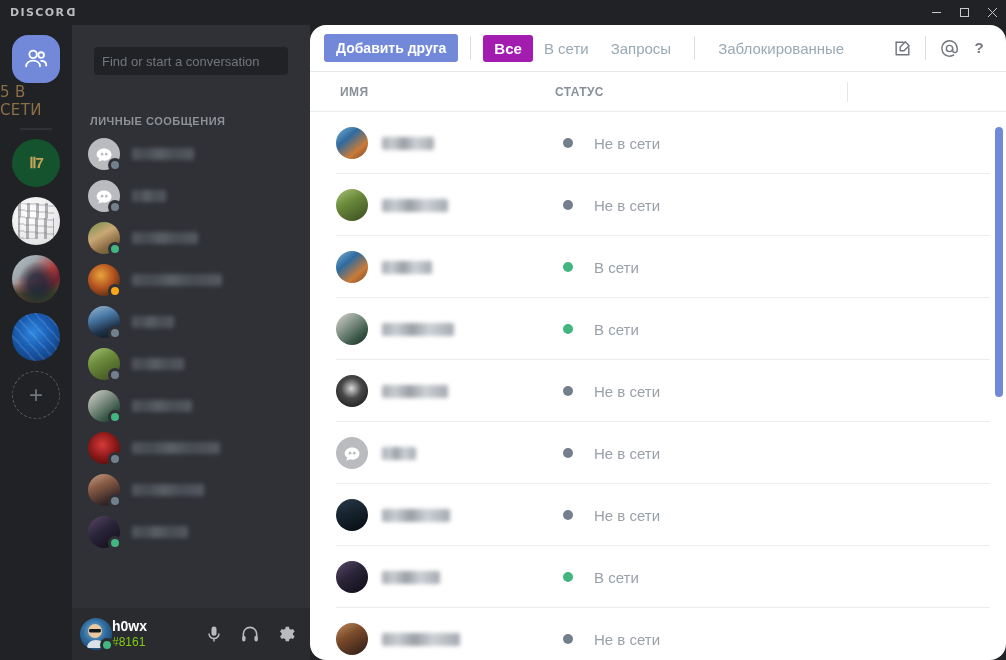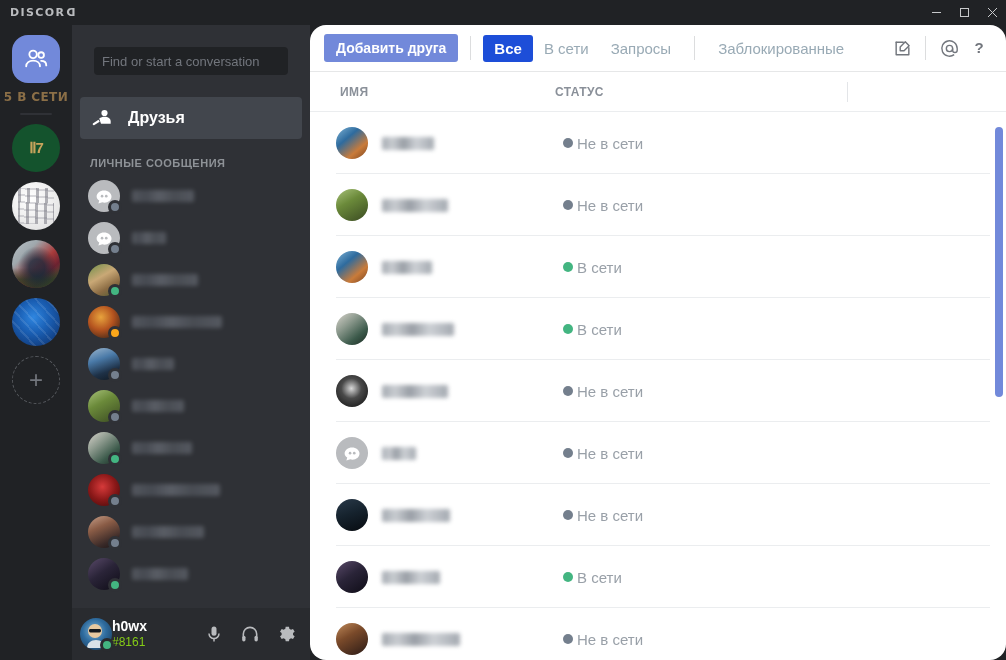--- a/index.html
+++ b/index.html
@@ -43,22 +43,21 @@
     padding-top: 10px;
     overflow: hidden;
   }
   .home-btn {
     width: 48px; height: 48px; border-radius: 16px;
     background: #7289da;
     display: flex; align-items: center; justify-content: center;
     color: #fff;
   }
   .online-count {
-    margin-top: 7px;
-    font-size: 12px; font-weight: bold; letter-spacing: .4px;
+    font-size: 15px; font-weight: normal; letter-spacing: .4px;
     color: #8b6f47;
     font-family: "DejaVu Sans", sans-serif;
   }
   .rail-sep { width: 32px; height: 2px; border-radius: 1px; background: #2f3136; margin: 9px 0 9px; }
   .srv {
     width: 48px; height: 48px; border-radius: 50%;
     margin-bottom: 10px; overflow: hidden; position: relative;
     background: #36393f;
     display: flex; align-items: center; justify-content: center;
     font-size: 15px; font-weight: bold; color: #dcddde;
@@ -190,21 +189,21 @@
     background: #7289da; color: #fff;
     font-size: 14px; font-weight: bold;
     padding: 6px 12px; border-radius: 3px; border: none;
     white-space: nowrap;
   }
   .tb-div { width: 1px; height: 24px; background: #dcddde; margin: 0 12px; }
   .tab {
     font-size: 15px; color: #99aab5; font-weight: normal;
     padding: 5px 11px; border-radius: 3px; white-space: nowrap;
   }
-  .tab.active { background: #1d4ed8; color: #fff; font-weight: bold; text-align: right; }
+  .tab.active { background: #a21caf; color: #fff; font-weight: bold; text-align: right; }
   .spacer { flex: 1; }
   .tb-icon {
     width: 30px; height: 30px;
     display: flex; align-items: center; justify-content: center;
     color: #72767d;
   }
 
   .colhead {
     height: 40px; display: flex; align-items: center;
     padding: 0 16px 0 30px;
@@ -230,21 +229,21 @@
   }
   .frow .av-wrap2 { width: 32px; height: 32px; flex: 0 0 32px; }
   .frow .avl { width: 32px; height: 32px; border-radius: 50%; overflow: hidden; }
   .frow .namecell { width: 187px; padding-left: 14px; }
   .frow .blur-name-l {
     height: 13px; border-radius: 2px;
     background: linear-gradient(90deg,#9aa0a8 0%,#c3c7cc 20%,#8e949c 42%,#c8ccd1 66%,#9aa0a8 100%);
     filter: blur(2.2px); opacity: .9;
   }
   .frow .statuscell {
-    width: 250px; display: flex; align-items: center; gap: 4px;
+    width: 250px; display: flex; align-items: center; gap: 21px;
     padding-left: 8px;
   }
   .sdot { width: 10px; height: 10px; border-radius: 50%; flex: 0 0 10px; }
   .sdot.online { background: #43b581; }
   .sdot.offline { background: #747f8d; }
   .stext { font-size: 15px; color: #99a0a8; }
 
   .scroll-track {
     position: absolute; right: 3px; top: 0; width: 8px; bottom: 0;
   }
@@ -307,30 +306,20 @@
       </div>
     </div>
 
     <div class="dmpanel">
       <div class="search-wrap">
         <div class="search-box">
           <span class="ph">Find or start a conversation</span>
         </div>
       </div>
 
-      <div class="friends-row">
-        <span>
-          <svg width="24" height="24" viewBox="0 0 24 24" fill="#fff">
-            <circle cx="14.5" cy="7" r="3.1"></circle>
-            <path d="M9.2 12.4c1.5-1.1 3.4-1.6 5.3-1.6 3.6 0 6.2 1.9 6.2 4.6v2.3H11z"></path>
-            <path d="M3.2 17.2c-.5.3-.6 1-.3 1.5s1 .6 1.5.3l5.3-3.2-1.2-2z"></path>
-          </svg>
-        </span>
-        <span class="lbl">Друзья</span>
-      </div>
 
       <div class="dm-header">ЛИЧНЫЕ СООБЩЕНИЯ</div>
 
       <div class="dm-list" id="dm-list">
           <div class="dm-item">
             <div class="av-wrap">
               <div class="av discord-default" style="background: rgb(185, 187, 190);">
                 <svg width="21" height="21" viewBox="0 0 24 24" fill="#fff">
                   <path d="M20 12c0 4-3.6 7-8 7-.9 0-1.7-.1-2.5-.3L5 20l1-3.3C4.1 15.5 3 13.9 3 12c0-4 3.8-7 8.5-7S20 8 20 12z"></path>
                   <circle cx="9.2" cy="11.6" r="1.5" fill="#b9bbbe"></circle>

